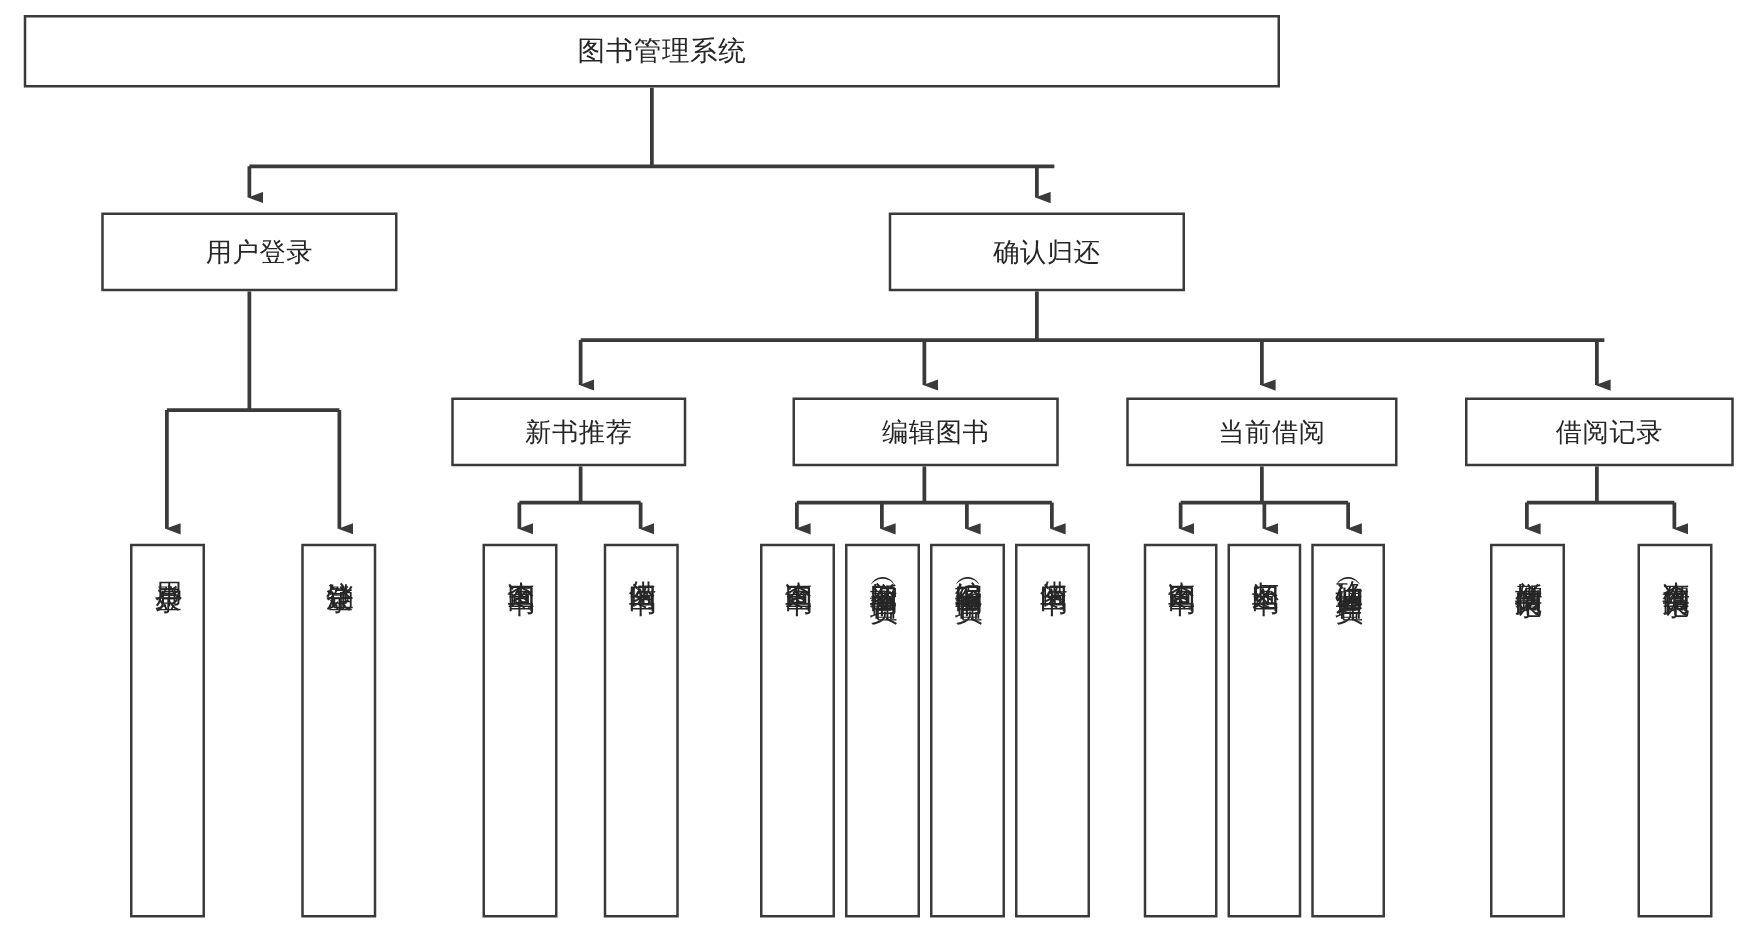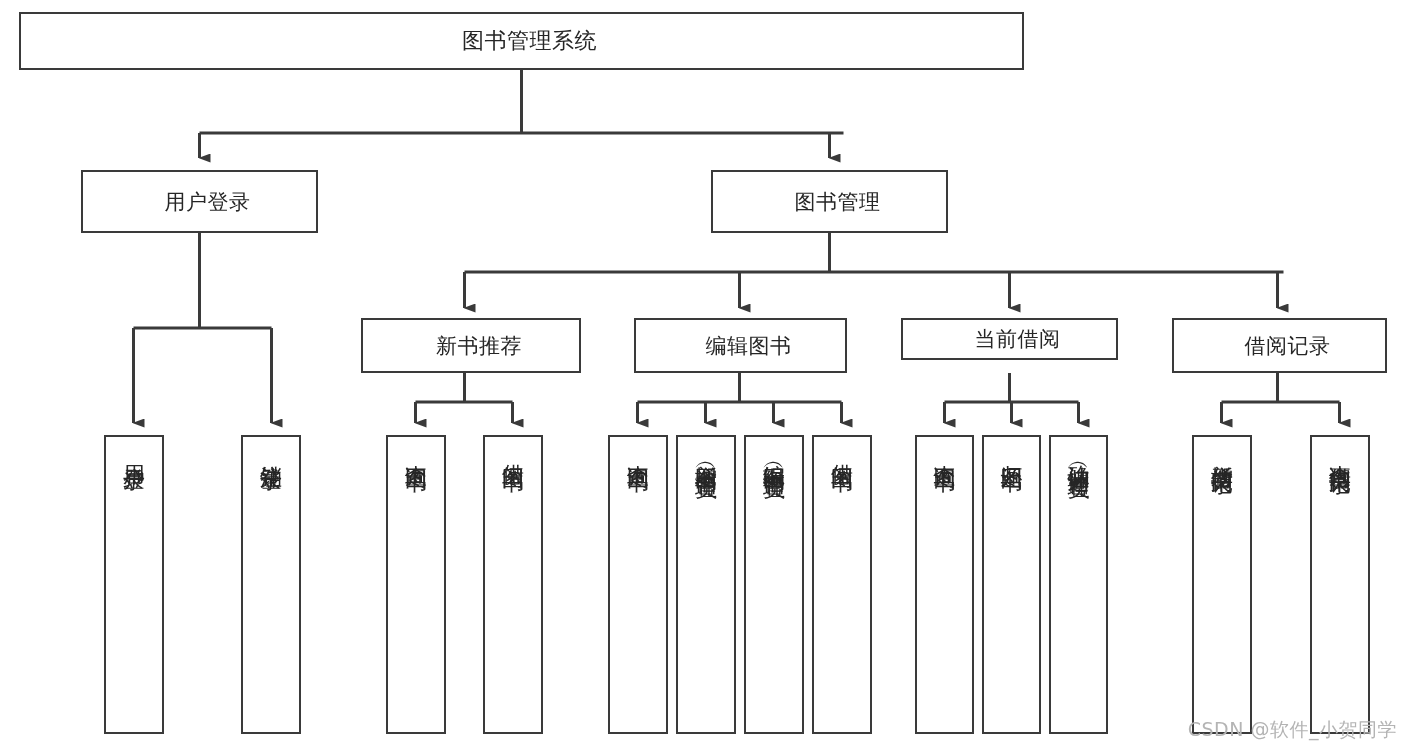--- a/index.html
+++ b/index.html
@@ -128,30 +128,30 @@
   </svg>
 
   <div class="node node-h node-root" style="left:19px; top:12px; width:1005px; height:58px;">
     <span>图书管理系统</span>
   </div>
 
   <div class="node node-h" style="left:81px; top:170px; width:237px; height:63px;">
     <span>用户登录</span>
   </div>
   <div class="node node-h" style="left:711px; top:170px; width:237px; height:63px;">
-    <span>图书管理</span>
-  </div>
-
-  <div class="node node-h" style="left:361px; top:318px; width:220px; height:55px;">
+    <span>确认归还</span>
+  </div>
+
+  <div class="node node-h" style="left:361px; top:318px; width:188px; height:55px;">
     <span>新书推荐</span>
   </div>
   <div class="node node-h" style="left:634px; top:318px; width:213px; height:55px;">
     <span>编辑图书</span>
   </div>
-  <div class="node node-h" style="left:901px; top:318px; width:217px; height:42px;">
+  <div class="node node-h" style="left:901px; top:318px; width:217px; height:55px;">
     <span>当前借阅</span>
   </div>
   <div class="node node-h" style="left:1172px; top:318px; width:215px; height:55px;">
     <span>借阅记录</span>
   </div>
 
   <div class="node node-v" style="left:104px; top:435px; width:60px; height:299px;">
     <span class="vwrap">
         <span class="vlabel">用户登录</span>
       </span>
@@ -214,14 +214,13 @@
     <span class="vwrap">
         <span class="vlabel">新增借阅记录</span>
       </span>
   </div>
   <div class="node node-v" style="left:1310px; top:435px; width:60px; height:299px;">
     <span class="vwrap">
         <span class="vlabel">查询借阅记录</span>
       </span>
   </div>
 
-  <div id="watermark">CSDN @软件_小贺同学</div>
 </div>
 
 </body></html>

